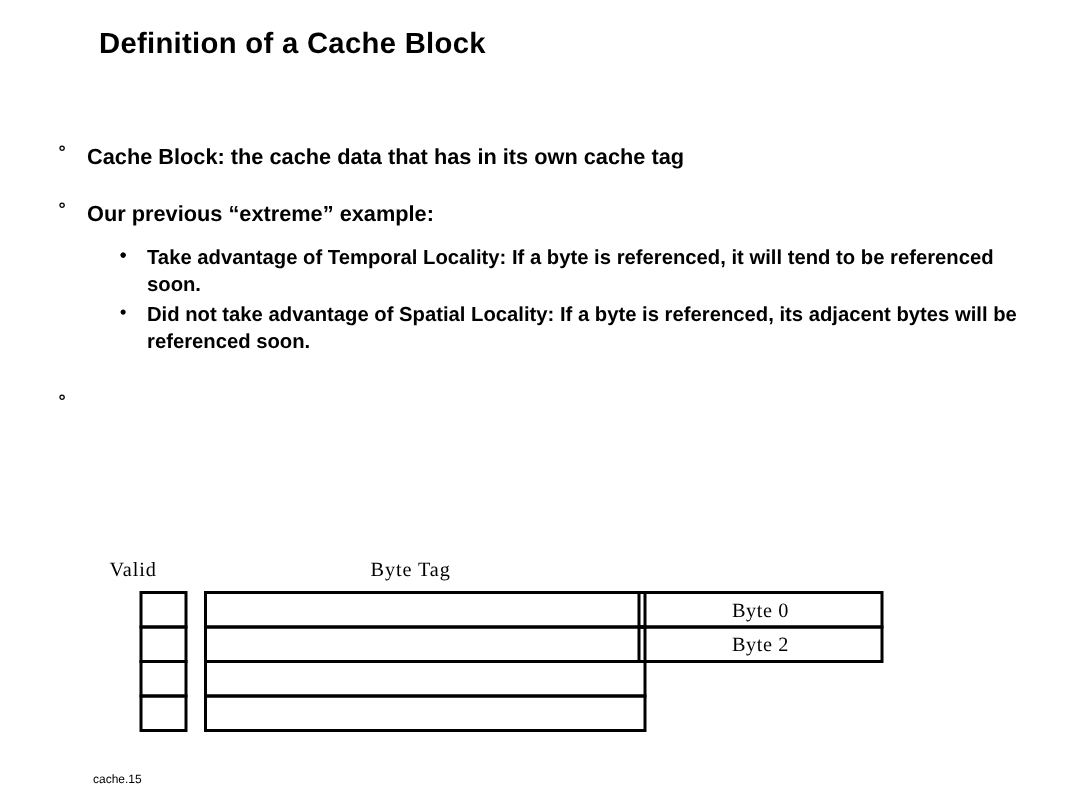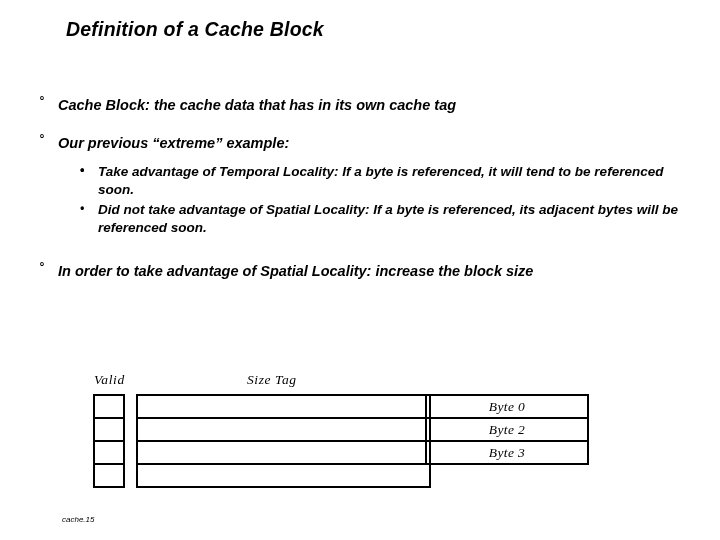--- a/index.html
+++ b/index.html
@@ -12,21 +12,20 @@
     background: #ffffff;
     font-family: "Liberation Sans", sans-serif;
     color: #000000;
     overflow: hidden;
     position: relative;
   }
   .slide {
     position: relative;
     width: 720px;
     height: 540px;
-    font-style: italic;
   }
   .title {
     position: absolute;
     left: 66px;
     top: 18px;
     font-size: 19.5px;
     font-weight: bold;
     letter-spacing: 0.2px;
     color: #000000;
   }
@@ -80,21 +79,21 @@
     width: 720px;
   }
   .diag-labels {
     position: relative;
     height: 18px;
     font-family: "Liberation Serif", serif;
     font-size: 13.5px;
   }
   .lbl-valid {
     position: absolute;
-    left: 94px;
+    left: 73px;
     top: 0;
     letter-spacing: 0.6px;
   }
   .lbl-tag {
     position: absolute;
     left: 247px;
     top: 0;
     letter-spacing: 0.6px;
   }
   .lbl-data {
@@ -180,29 +179,28 @@
       <span>Take advantage of Temporal Locality: If a byte is referenced, it will tend to be referenced soon.</span>
     </div>
 
     <div class="b2" style="margin-bottom:26px;">
       <span class="marker">•</span>
       <span>Did not take advantage of Spatial Locality: If a byte is referenced, its adjacent bytes will be referenced soon.</span>
     </div>
 
     <div class="b1">
       <span class="marker">°</span>
-      <span>In order to take advantage of Spatial Locality: increase the block size</span>
     </div>
 
   </div>
 
   <div class="diagram">
     <div class="diag-labels">
       <div class="lbl-valid">Valid</div>
-      <div class="lbl-tag">Size Tag</div>
+      <div class="lbl-tag">Byte Tag</div>
     </div>
 
     <div class="grid">
 
       <div class="col-valid">
         <div class="cell"></div>
         <div class="cell"></div>
         <div class="cell"></div>
         <div class="cell"></div>
       </div>
@@ -210,21 +208,20 @@
       <div class="col-tag">
         <div class="cell"></div>
         <div class="cell"></div>
         <div class="cell"></div>
         <div class="cell"></div>
       </div>
 
       <div class="col-data">
         <div class="cell">Byte 0</div>
         <div class="cell">Byte 2</div>
-        <div class="cell">Byte 3</div>
       </div>
 
     </div>
   </div>
 
   <div class="footer">cache.15</div>
 
 </div>
 
 </body></html>

